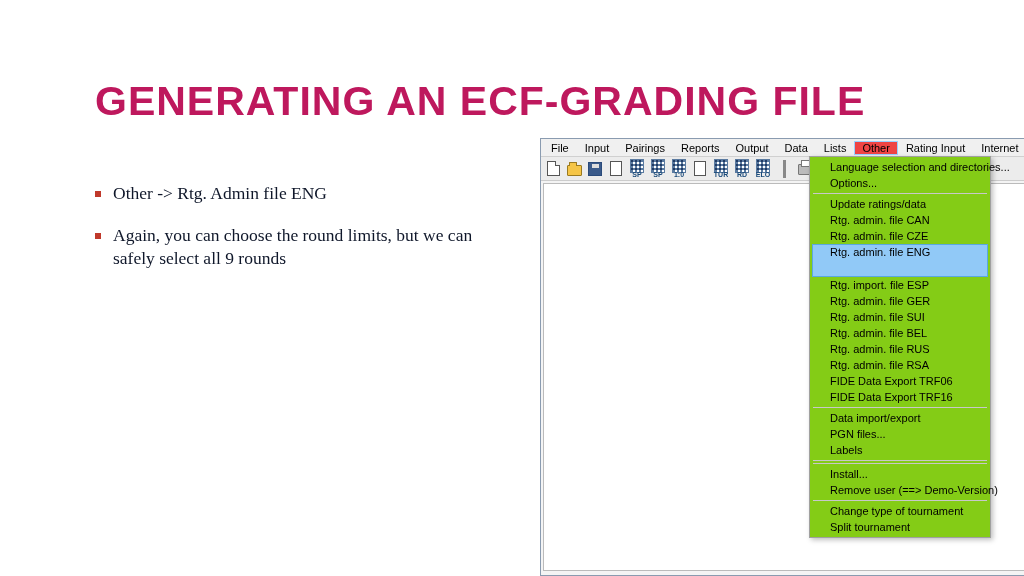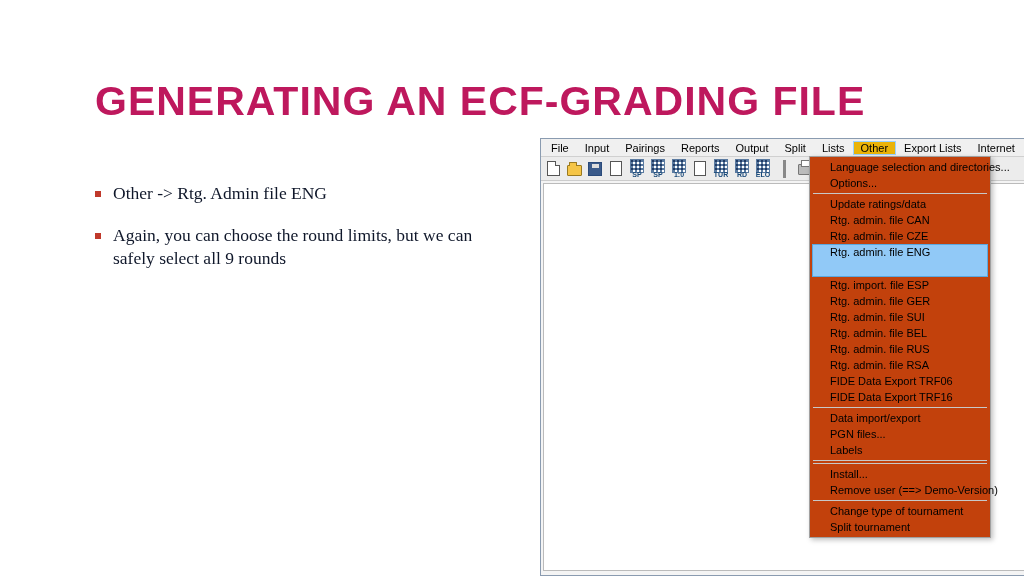--- a/index.html
+++ b/index.html
@@ -64,21 +64,21 @@
     padding: 0 2px;
   }
   .menubar .menu-item {
     padding: 1px 8px;
     font-size: 11px;
     color: #000;
     cursor: default;
     white-space: nowrap;
   }
   .menubar .menu-item.active {
-    background: #eab308;
+    background: #ef4444;
     border: 1px solid #99d1ff;
     padding: 0 7px;
   }
   .toolbar {
     display: flex;
     background: #ececec;
     height: 24px;
     align-items: center;
     padding: 0 2px;
     border-bottom: 1px solid #ccc;
@@ -112,21 +112,21 @@
     background: #fff;
     margin: 2px;
     border: 1px solid #bbb;
     height: calc(100% - 48px);
   }
   .dropdown-menu {
     position: absolute;
     left: 809px;
     top: 156px;
     width: 182px;
-    background: #c2410c;
+    background: #84cc16;
     border: 1px solid #a0a0a0;
     box-shadow: 2px 2px 5px rgba(0,0,0,0.25);
     font-size: 11px;
     padding: 2px;
   }
   .dropdown-menu .dd-item {
     padding: 2px 10px 2px 18px;
     color: #000;
     cursor: default;
     white-space: nowrap;
@@ -158,24 +158,24 @@
   </div>
 </div>
 
 <div class="app-window">
   <div class="menubar">
     <div class="menu-item">File</div>
     <div class="menu-item">Input</div>
     <div class="menu-item">Pairings</div>
     <div class="menu-item">Reports</div>
     <div class="menu-item">Output</div>
-    <div class="menu-item">Split</div>
+    <div class="menu-item">Data</div>
     <div class="menu-item">Lists</div>
     <div class="menu-item active">Other</div>
-    <div class="menu-item">Export Lists</div>
+    <div class="menu-item">Rating Input</div>
     <div class="menu-item">Internet</div>
 
   </div>
   <div class="toolbar">
     <div class="tb-btn">
         <span class="tb-icon-new"></span>
       </div>
     <div class="tb-btn">
         <span class="tb-icon-open"></span>
       </div>

